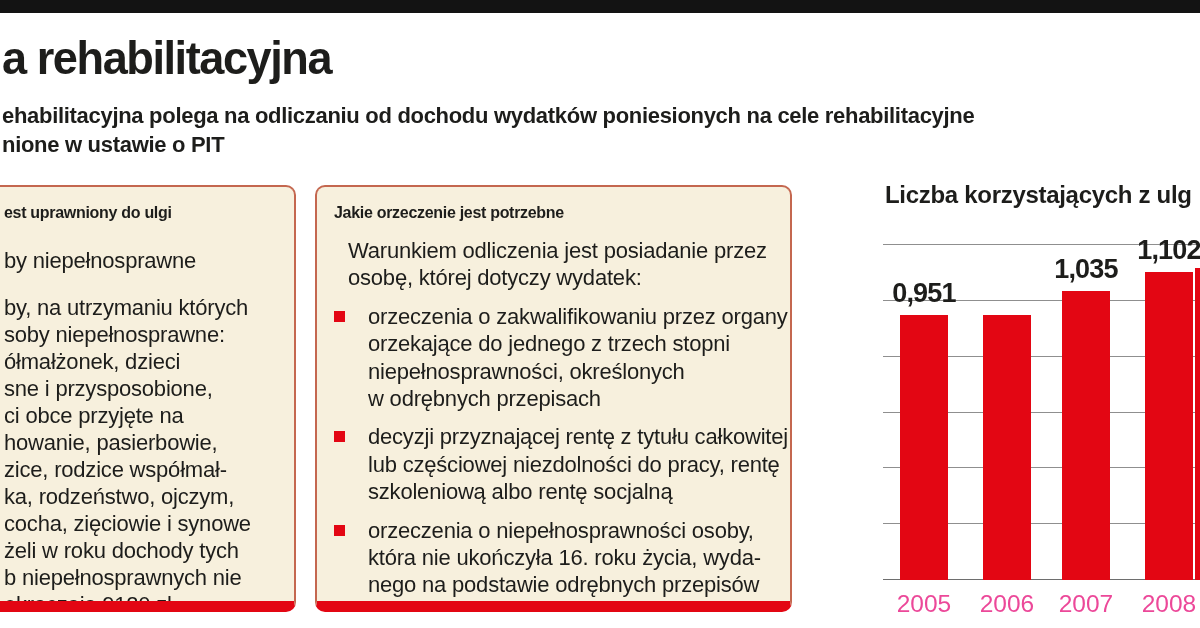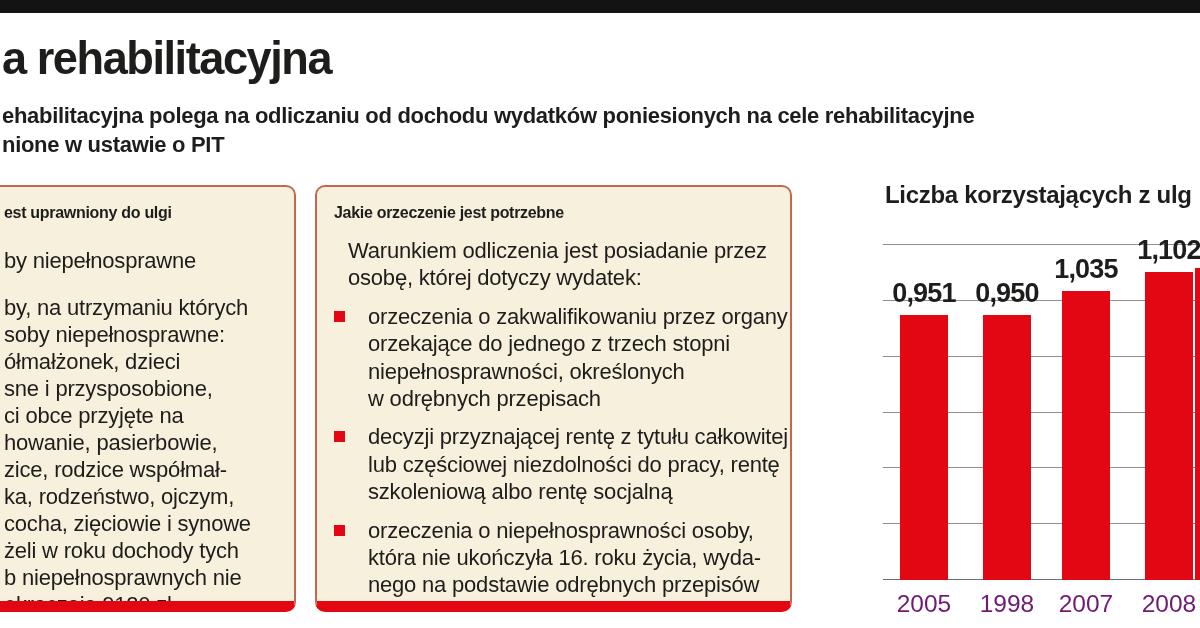--- a/index.html
+++ b/index.html
@@ -26,21 +26,21 @@
   .bullet{display:flex;margin-top:11px;}
   .bullet .sq{width:11px;height:11px;background:#e30613;margin:8px 9px 0 0;flex:none;}
   .chart-title{left:885px;top:181px;font-size:24px;font-weight:bold;white-space:nowrap;
                letter-spacing:-0.3px;}
   .plot{left:883px;top:245px;width:317px;height:335px;}
   .gridline{position:absolute;left:0;width:100%;height:1px;background:#8f8f8f;}
   .gridline.base{background:#6e6e6e;}
   .bar{position:absolute;bottom:0;background:#e30613;}
   .bar-label{position:absolute;width:120px;text-align:center;font-size:27px;font-weight:bold;
              letter-spacing:-0.8px;white-space:nowrap;}
-  .year-label{position:absolute;width:90px;text-align:center;font-size:24.5px;color:#701a75;}
+  .year-label{position:absolute;width:90px;text-align:center;font-size:24.5px;color:#ec4899;}
 </style>
 </head>
 <body>
 
 <div id="stage">
 
   <div class="abs topbar"></div>
 
   <div class="abs main-title">a rehabilitacyjna</div>
 
@@ -100,22 +100,21 @@
       <div class="gridline" style="bottom: 55.8333px;"></div>
       <div class="gridline" style="bottom: 111.667px;"></div>
       <div class="gridline" style="bottom: 167.5px;"></div>
       <div class="gridline" style="bottom: 223.333px;"></div>
       <div class="gridline" style="bottom: 279.167px;"></div>
       <div class="gridline" style="bottom: 335px;"></div>
       <div class="bar" style="left: 17px; width: 48px; height: 265px;"></div>
       <div class="bar-label" style="left: -19px; bottom: 271px;">0,951</div>
       <div class="year-label" style="left: -4px; top: 345px;">2005</div>
       <div class="bar" style="left: 100px; width: 48px; height: 265px;"></div>
-      <div class="bar-label" style="left: 64px; bottom: 271px;">0,950</div>
-      <div class="year-label" style="left: 79px; top: 345px;">1998</div>
+      <div class="year-label" style="left: 79px; top: 345px;">2006</div>
       <div class="bar" style="left: 179px; width: 48px; height: 289px;"></div>
       <div class="bar-label" style="left: 143px; bottom: 295px;">1,035</div>
       <div class="year-label" style="left: 158px; top: 345px;">2007</div>
       <div class="bar" style="left: 262px; width: 48px; height: 308px;"></div>
       <div class="bar-label" style="left: 226px; bottom: 314px;">1,102</div>
       <div class="year-label" style="left: 241px; top: 345px;">2008</div>
       <div class="bar" style="left: 312px; width: 12px; height: 312px;"></div>
     </div>
 
 </div>

